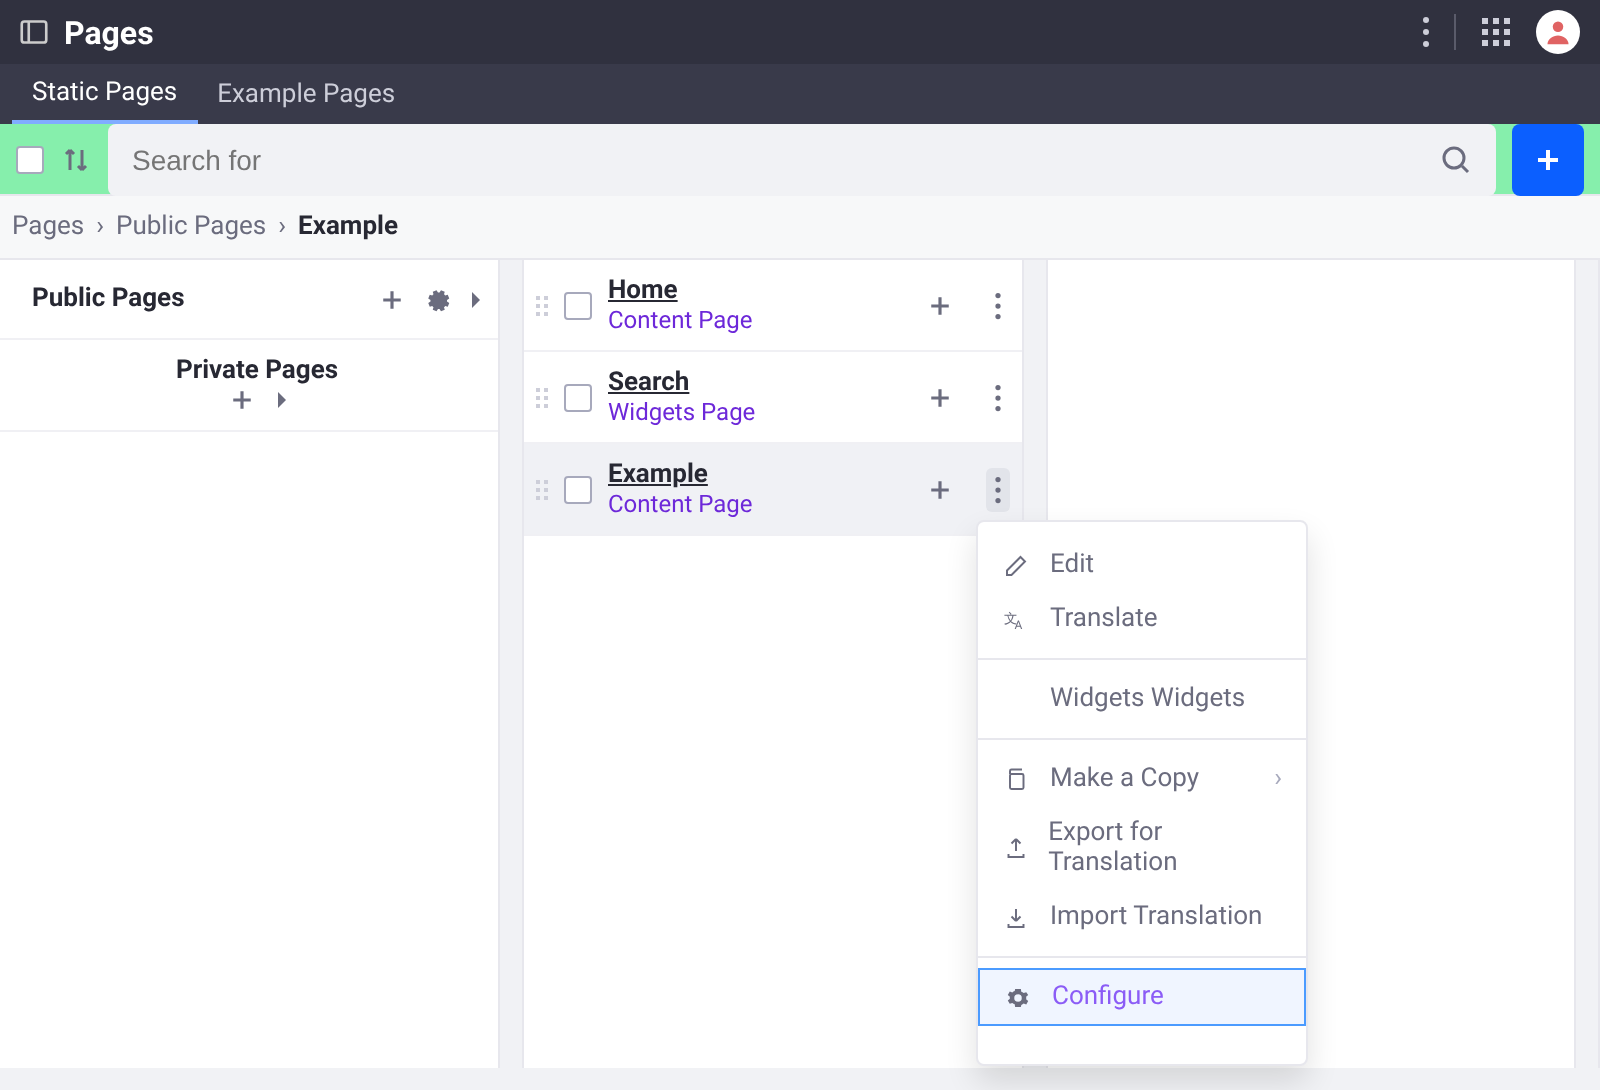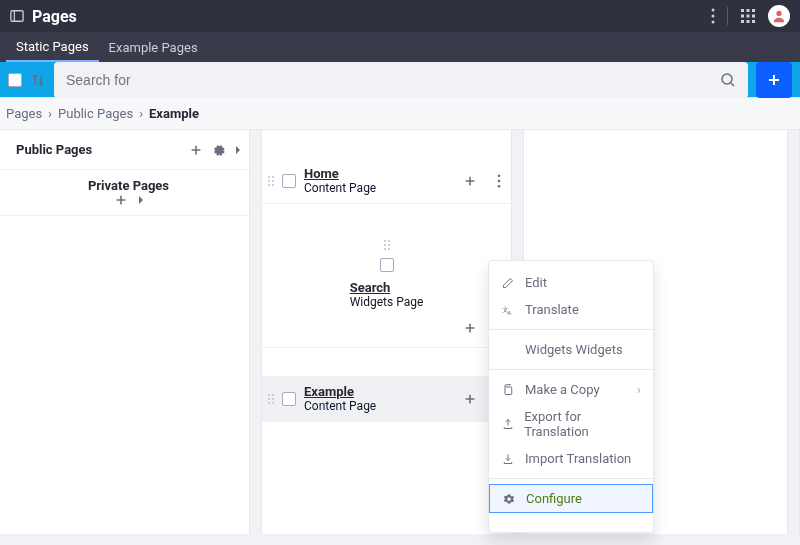--- a/index.html
+++ b/index.html
@@ -5,49 +5,49 @@
 * { box-sizing: border-box; margin: 0; padding: 0; }
 body { font-family: -apple-system, BlinkMacSystemFont, "Segoe UI", Roboto, Helvetica, Arial, sans-serif; background: #f1f2f5; width: 800px; height: 545px; overflow: hidden; font-size: 14px; color: #272833; }
 .topbar { background: #30313f; height: 32px; display: flex; align-items: center; padding: 0 10px; color: #fff; }
 .topbar .side-icon { margin-right: 8px; color: #ccc; }
 .topbar .title { font-weight: 700; font-size: 16px; flex: 1; }
 .topbar .right { display: flex; align-items: center; gap: 12px; }
 .avatar { width: 22px; height: 22px; border-radius: 50%; background: #fff; display: flex; align-items: center; justify-content: center; }
 .tabs { background: #393a4a; height: 30px; display: flex; align-items: center; padding: 0 6px; }
 .tab { color: #cdced9; font-weight: 400; font-size: 13px; padding: 0 10px; height: 100%; display: flex; align-items: center; cursor: pointer; }
 .tab.active { color: #fff; border-bottom: 2px solid #80acff; }
-.toolbar { background: #0ea5e9; height: 36px; display: flex; align-items: center; padding: 4px 8px; gap: 8px; border-bottom: 1px solid #e7e7ed; }
+.toolbar { background: #86efac; height: 36px; display: flex; align-items: center; padding: 4px 8px; gap: 8px; border-bottom: 1px solid #e7e7ed; }
 .checkbox { width: 14px; height: 14px; border: 1px solid #a7a9bc; border-radius: 2px; background: #fff; }
 .search-wrap { flex: 1; background: #f1f2f5; height: 36px; border-radius: 4px; display: flex; align-items: center; padding: 0 12px; color: #6b6c7e; }
 .search-input { flex: 1; background: none; border: none; font-size: 14px; color: #6b6c7e; outline: none; }
 .add-btn { width: 36px; height: 36px; background: #0b5fff; border-radius: 4px; display: flex; align-items: center; justify-content: center; color: #fff; cursor: pointer; }
 .breadcrumb { background: #f7f8f9; font-size: 13px; padding: 8px 6px; display: flex; align-items: center; gap: 6px; color: #6b6c7e; border-bottom: 1px solid #e7e7ed; }
 .breadcrumb .current { font-weight: 700; color: #272833; }
 .columns { display: flex; height: calc(545px - 32px - 30px - 46px - 33px); background: #fff; }
 .col { border-right: 1px solid #e7e7ed; display: flex; flex-direction: column; overflow: hidden; position: relative; }
 .col1 { width: 262px; }
 .col2 { width: 262px; }
 .col3 { flex: 1; }
 .scrolltrack { width: 12px; background: #f1f2f5; position: absolute; right: 0; top: 0; bottom: 0; border-left: 1px solid #e7e7ed; }
 .list-row { display: flex; align-items: center; padding: 8px 8px 8px 16px; border-bottom: 1px solid #f0f0f4; min-height: 40px; }
 .list-row.section { font-weight: 700; font-size: 13px; }
 .list-row .row-label { flex: 1; }
 .row-icons { display: flex; align-items: center; gap: 10px; color: #6b6c7e; }
-.page-row { display: flex; align-items: center; padding: 8px 10px 8px 6px; border-bottom: 1px solid #f0f0f4; gap: 8px; margin-top: 28px; }
+.page-row { display: flex; align-items: center; padding: 8px 10px 8px 6px; border-bottom: 1px solid #f0f0f4; gap: 8px; }
 .page-row.selected { background: #f0f1f5; }
 .drag { color: #cdced9; display: grid; grid-template-columns: 2px 2px; grid-gap: 2px; width: 6px; }
 .drag span { width: 2px; height: 2px; background: #cdced9; }
 .page-txt .pt { font-weight: 700; font-size: 13px; text-decoration: underline; }
-.page-txt .ps { color: #0f172a; font-size: 12px; }
+.page-txt .ps { color: #6d28d9; font-size: 12px; }
 .page-actions { margin-left: auto; display: flex; align-items: center; gap: 12px; color: #6b6c7e; }
 .icon-btn { padding: 4px; border-radius: 3px; cursor: pointer; }
 .icon-btn.active { background: #e2e4ea; }
 .menu { position: absolute; background: #fff; border: 1px solid #e7e7ed; border-radius: 4px; box-shadow: 0 8px 16px rgba(0,0,0,0.12); width: 166px; padding: 8px 0; z-index: 100; }
 .menu-item { display: flex; gap: 10px; padding: 6px 12px; font-size: 13px; color: #6b6c7e; cursor: pointer; }
-.menu-item.highlight { border: 1px solid #4b9bff; background: #f0f5ff; color: #4d7c0f; margin: -1px 0; }
+.menu-item.highlight { border: 1px solid #4b9bff; background: #f0f5ff; color: #8b5cf6; margin: -1px 0; }
 .menu-item .mi-icon { width: 14px; color: #6b6c7e; display:flex; align-items:center; justify-content:center; }
 .menu-sep { height: 1px; background: #e7e7ed; margin: 6px 0; }
 .menu-item .chev { margin-left: auto; color: #a7a9bc; }
 svg { display: block; }
 </style>
 </head>
 <body>
 
 <div class="topbar">
   <span class="side-icon">
@@ -188,21 +188,21 @@
           </span>
       <span class="icon-btn ">
             <svg width="4" height="14" viewBox="0 0 4 16" fill="#6b6c7e">
               <circle cx="2" cy="2" r="1.5"></circle>
               <circle cx="2" cy="8" r="1.5"></circle>
               <circle cx="2" cy="14" r="1.5"></circle>
             </svg>
           </span>
     </div>
       </div>
-      <div class="page-row" style="padding-right: 18px; flex-direction: column;">
+      <div class="page-row" style="padding-right: 18px;">
     <span class="drag">
           <span></span>
           <span></span>
           <span></span>
           <span></span>
           <span></span>
           <span></span>
         </span>
     <span class="checkbox"></span>
     <div class="page-txt">

